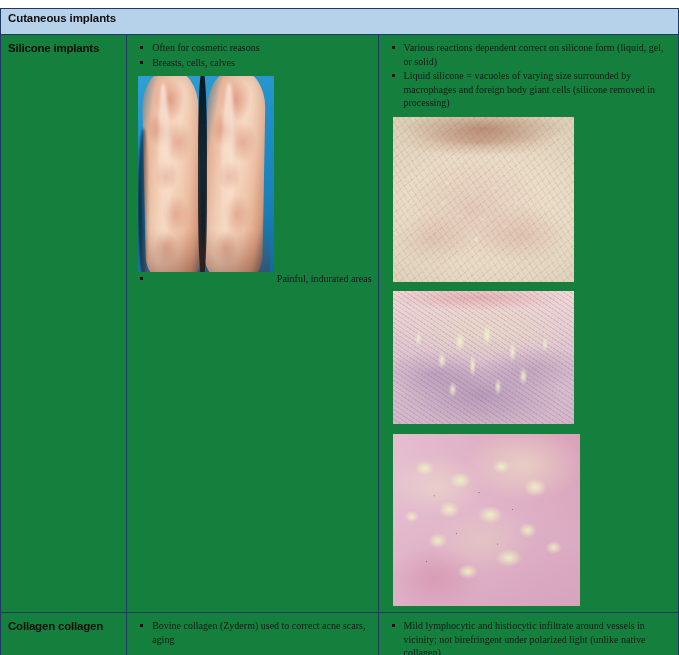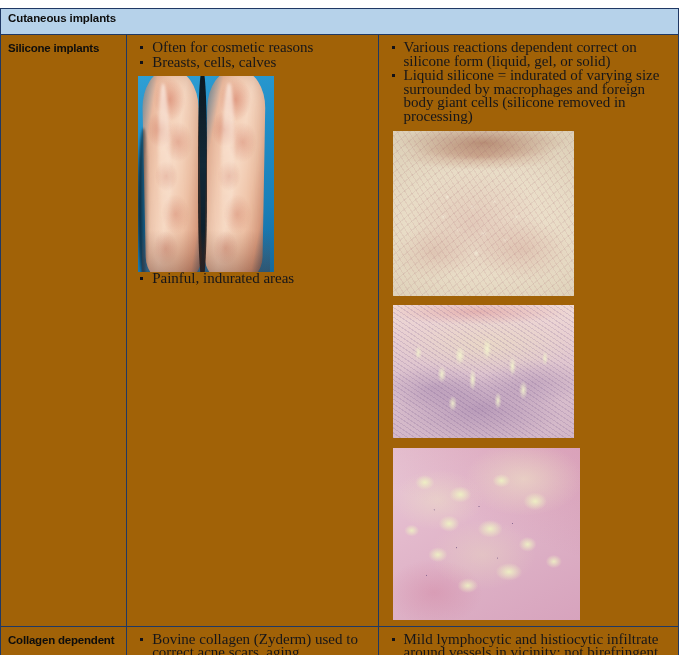--- a/index.html
+++ b/index.html
@@ -27,21 +27,21 @@
     border-collapse: collapse;
     table-layout: fixed;
     width: 679px;
     height: 655px;
     border: 1.5px solid #1f3864;
     background: #e4f4fd;
   }
 
   table.implant-table td {
     border: 1.5px solid #1f3864;
-    background: #a16207;
+    background: #15803d;
     vertical-align: top;
     padding: 0;
   }
 
   
   .header-cell {
     background: #b6d2ea !important;
     height: 21px;
     padding: 2px 0 2px 7px !important;
   }
@@ -79,37 +79,37 @@
   ul.bullets {
     list-style: none;
     margin: 0;
     padding: 0;
   }
   ul.bullets li {
     position: relative;
     padding-left: 20px;
     margin: 0 0 1px 0;
     font-family: "Liberation Serif", serif;
-    font-size: 15px;
+    font-size: 10px;
     line-height: 13.6px;
     color: #16161a;
   }
   ul.bullets li::before {
     content: "";
     position: absolute;
     left: 8px;
     top: 5px;
     width: 3px;
     height: 3px;
     background: #111118;
   }
   li.tight { margin-bottom: 0; }
 
   .figure-block { margin: 7px 0 0 0; }
-  .after-figure { margin-top: 9px; }
+  .after-figure { margin-top: 9px; text-align: right; }
 
   
   .clinical-photo {
     position: relative;
     width: 136px;
     height: 196px;
     margin: 7px 0 0 6px;
     overflow: hidden;
     background:
       linear-gradient(160deg, #2f9fd4 0%, #1f8ec8 38%, #1a7fb8 72%, #15699b 100%);
@@ -368,33 +368,33 @@
           </div>
 
           <ul class="bullets after-figure">
             <li>Painful, indurated areas</li>
           </ul>
         </td>
 
         <td class="content-cell">
           <ul class="bullets">
             <li>Various reactions dependent correct on silicone form (liquid, gel, or solid)</li>
-            <li>Liquid silicone = indurated of varying size surrounded by macrophages and foreign body giant cells (silicone removed in processing)</li>
+            <li>Liquid silicone = vacuoles of varying size surrounded by macrophages and foreign body giant cells (silicone removed in processing)</li>
           </ul>
 
           <div class="micro micro-1"></div>
           <div class="micro micro-2"></div>
           <div class="micro micro-3"></div>
         </td>
       </tr>
 
       <tr>
 
         <td class="label-cell">
-          <div class="label-text">Collagen dependent</div>
+          <div class="label-text">Collagen collagen</div>
         </td>
 
         <td class="content-cell">
           <ul class="bullets">
             <li>Bovine collagen (Zyderm) used to correct acne scars, aging</li>
           </ul>
         </td>
 
         <td class="content-cell">
           <ul class="bullets">

